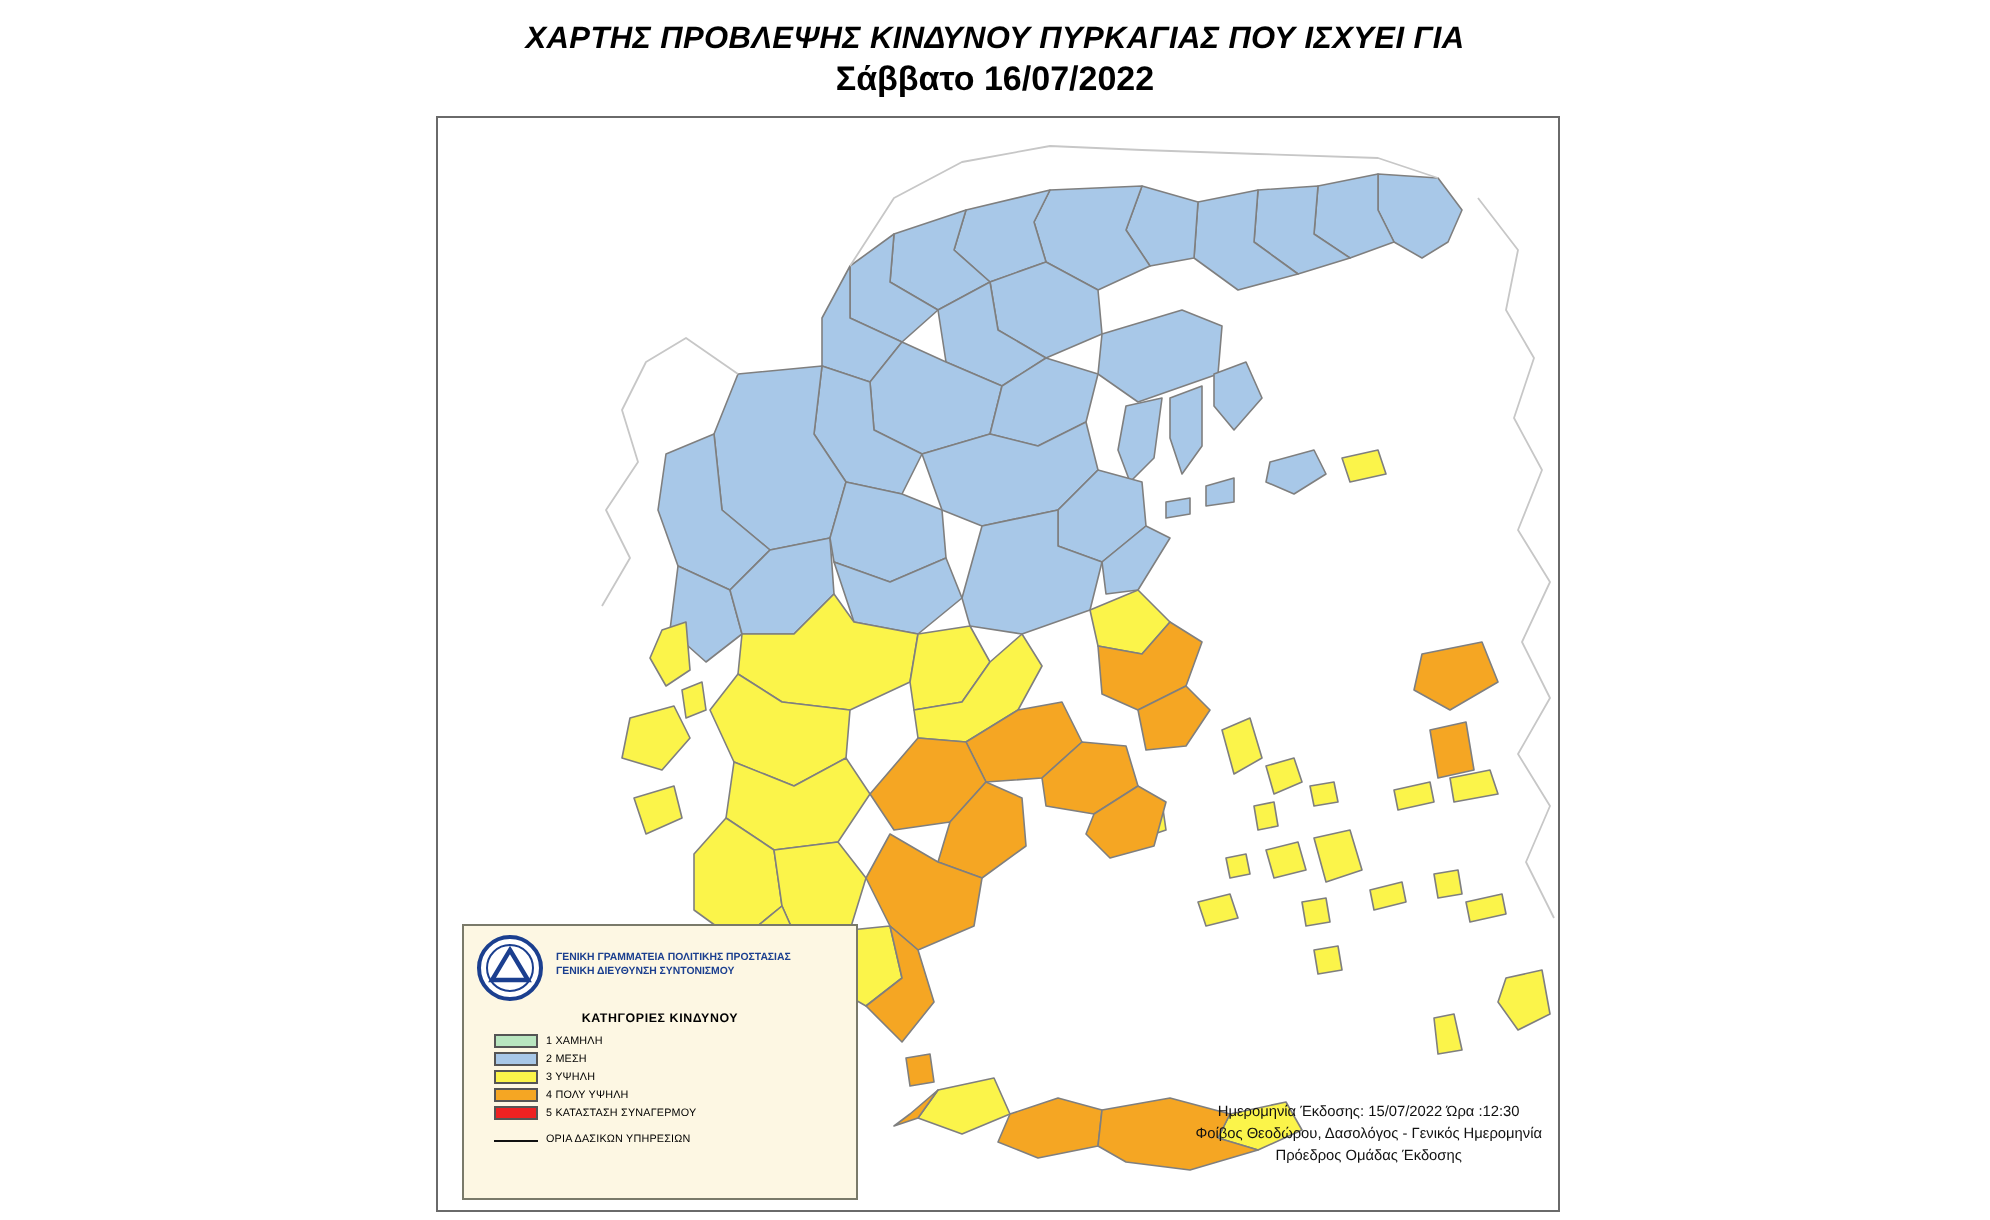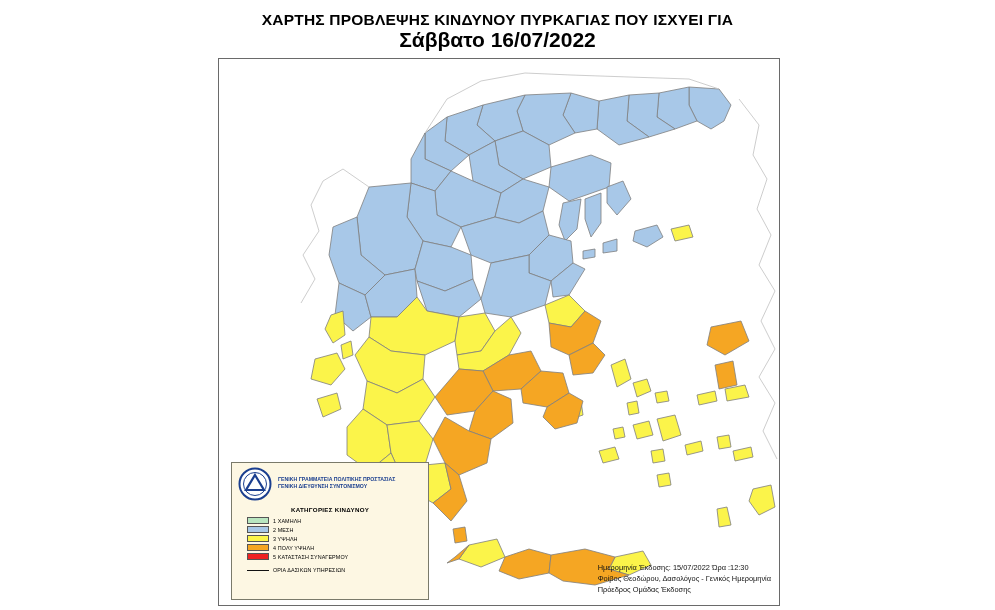--- a/index.html
+++ b/index.html
@@ -14,23 +14,24 @@
   .title-block{
     position:absolute;
     top:10px;left:0;width:995px;
     text-align:center;
   }
   .title-line1{
     font-size:15.5px;
     font-weight:bold;
     letter-spacing:0.2px;
     line-height:20px;
+    font-style:italic;
   }
   .title-line2{
-    font-size:21px;
+    font-size:17px;
     font-weight:bold;
     line-height:20px;
   }
   .map-frame{
     position:absolute;
     left:218px;top:58px;
     width:560px;height:546px;
     border:1px solid #6a6a6a;
     background:#ffffff;
     overflow:hidden;
@@ -84,22 +85,22 @@
     display:flex;align-items:center;gap:4px;
     margin-top:6px;margin-left:10px;
   }
   .sep-line{
     width:22px;height:0;border-top:1.4px solid #111;
   }
 
   
   .credits{
     position:absolute;
-    right:8px;bottom:10px;
-    text-align:left;
+    right:8px;bottom:22px;
+    text-align:center;
     font-size:7.4px;
     line-height:11px;
     color:#111;
   }
   .credits .row{white-space:nowrap;}
 </style>
 </head>
 <body>
 
 <div class="title-block">

